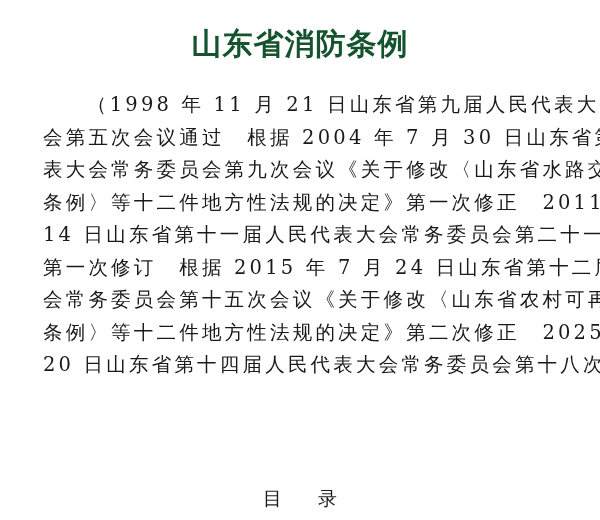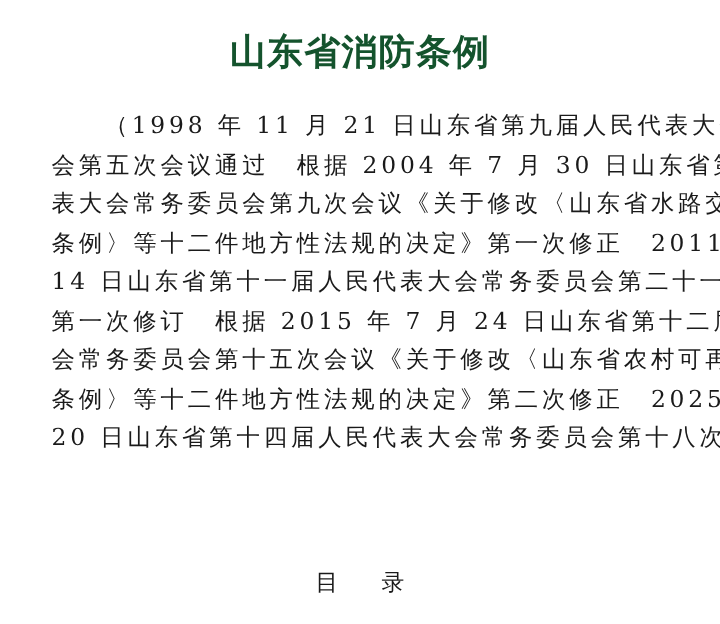--- a/index.html
+++ b/index.html
@@ -40,21 +40,21 @@
       white-space: nowrap;
       letter-spacing: 3.2px;
       color: #1a1a1a;
     }
     .line.first {
       padding-left: 44px;
     }
     .toc-heading {
       position: absolute;
       left: 0;
-      top: 471px;
+      top: 483px;
       width: 600px;
       text-align: center;
       font-size: 19px;
       line-height: 30px;
       color: #1a1a1a;
     }
     .toc-heading span { display: inline-block; }
     .toc-heading .gap { width: 36px; }
   </style>
 </head>

